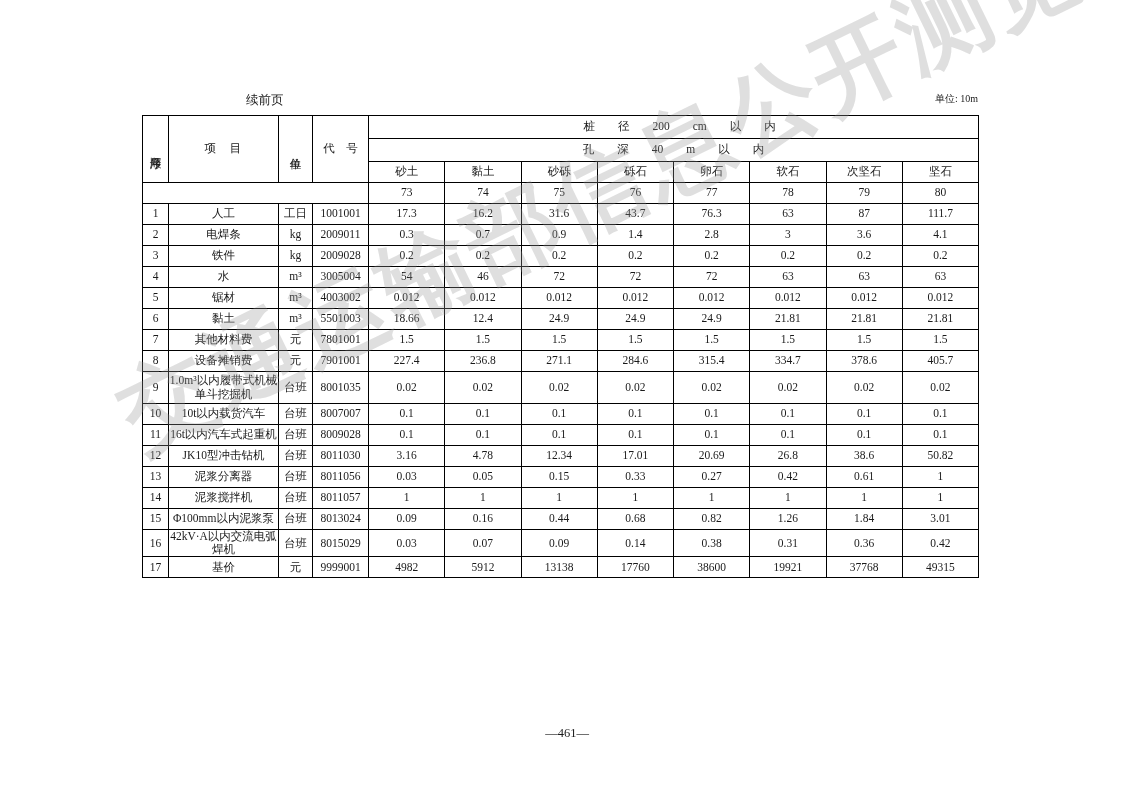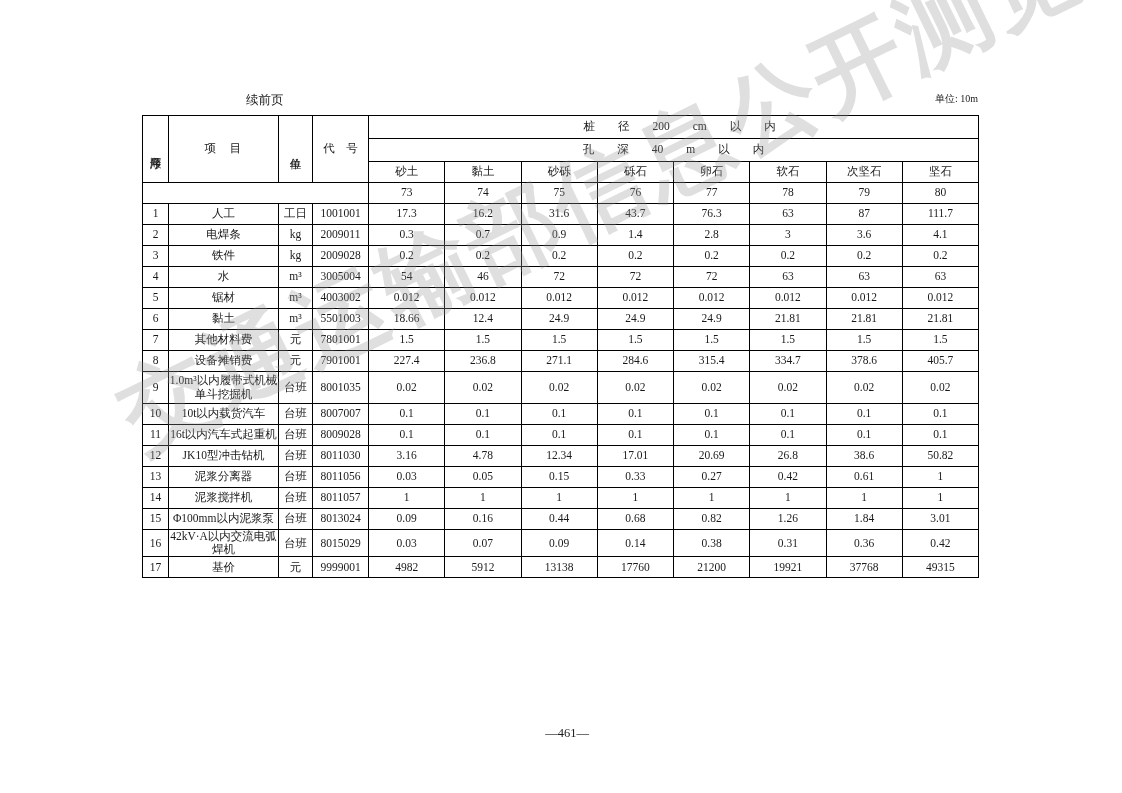--- a/index.html
+++ b/index.html
@@ -416,21 +416,21 @@
         </tr>
         <tr>
           <td>17</td>
           <td class="item-left">基价</td>
           <td>元</td>
           <td>9999001</td>
           <td>4982</td>
           <td>5912</td>
           <td>13138</td>
           <td>17760</td>
-          <td>21200</td>
+          <td>38600</td>
           <td>19921</td>
           <td>37768</td>
           <td>49315</td>
         </tr>
       </tbody>
   </table>
 
   <div class="watermark">
     <div class="watermark-text">交通运输部信息公开测览专用</div>
   </div>

